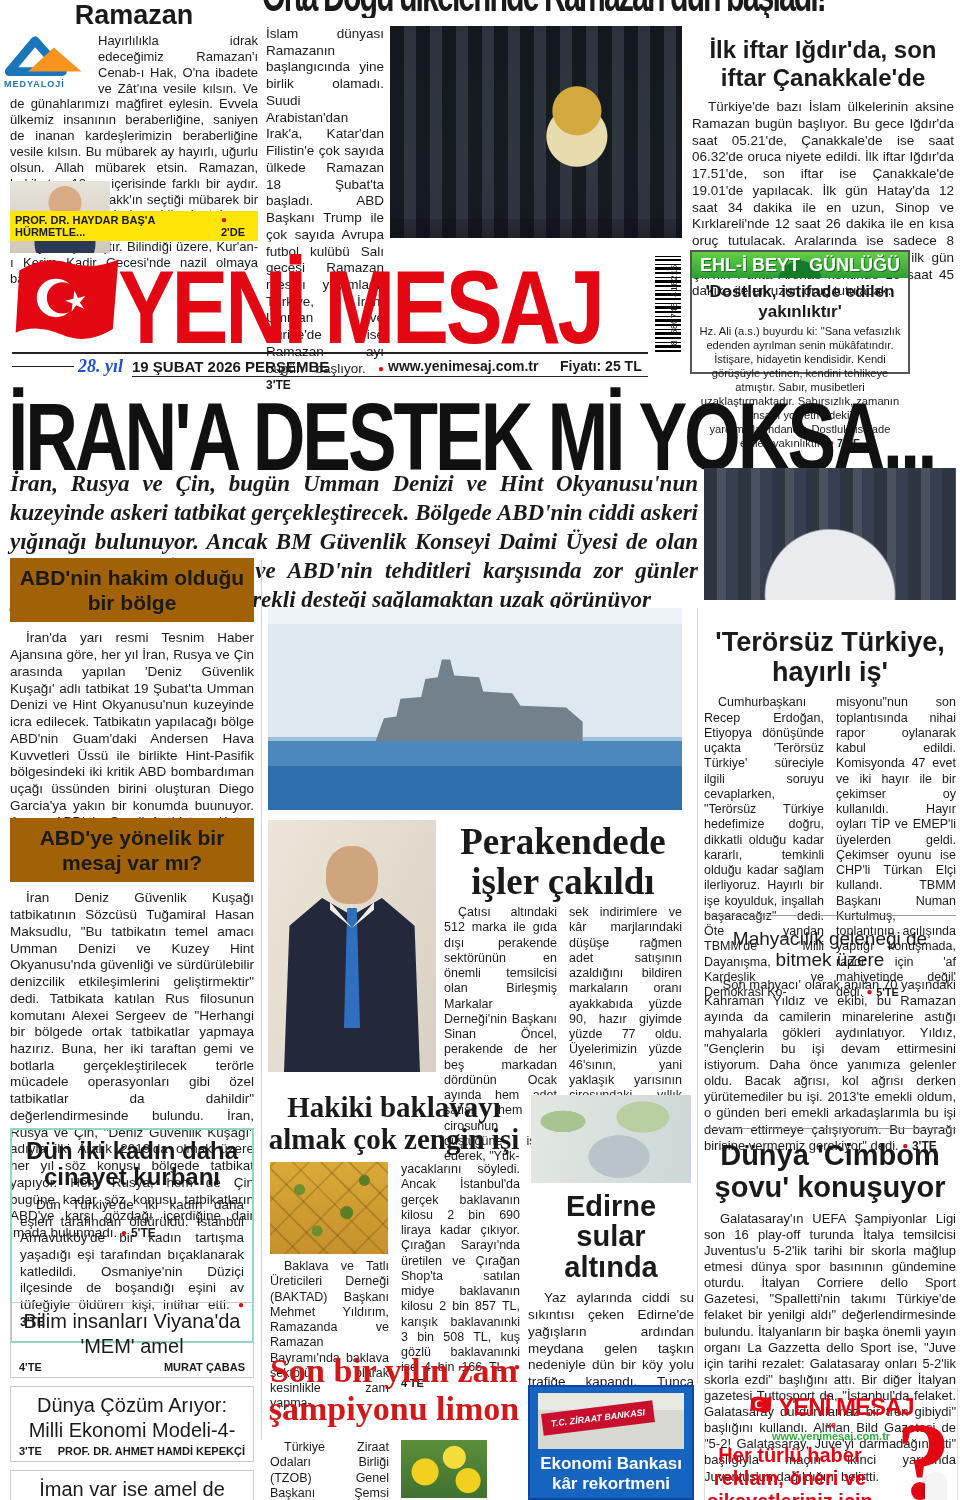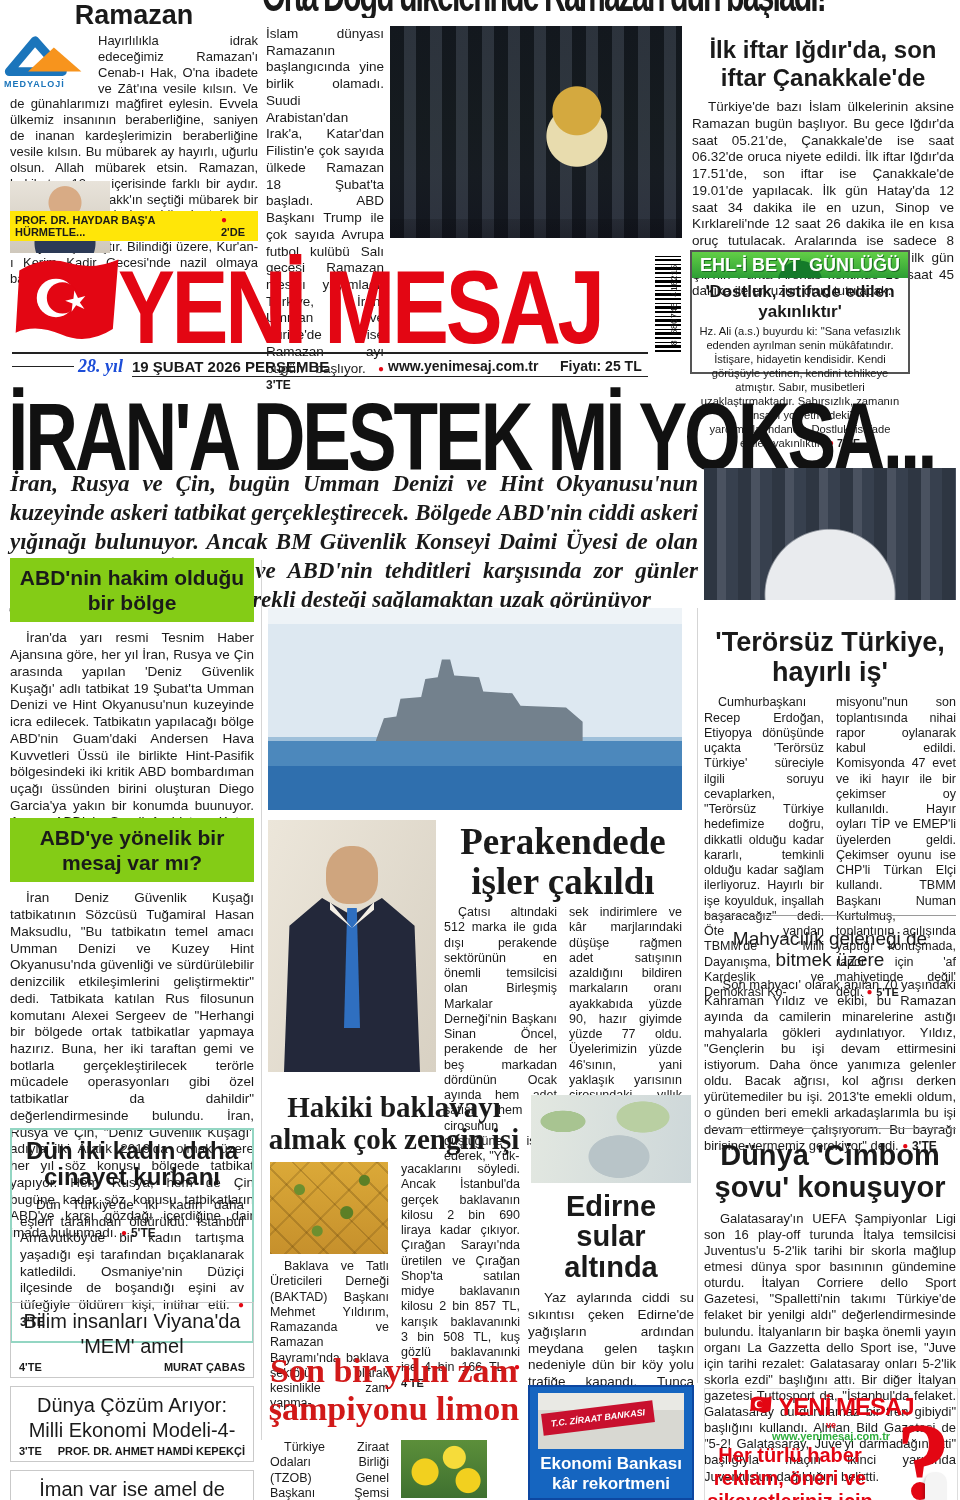--- a/index.html
+++ b/index.html
@@ -5,21 +5,21 @@
   html,body{margin:0;padding:0;background:#f2f2f2;}
   #page{position:relative;width:960px;height:1500px;background:#fff;overflow:hidden;
         font-family:"Liberation Sans",sans-serif;color:#1a1a1a;}
   .abs{position:absolute;}
   .serif{font-family:"Liberation Serif",serif;}
   .body-txt{font-size:13.5px;line-height:1.24;text-align:justify;text-indent:16px;}
   .body-sm{font-size:12.5px;line-height:1.22;text-align:justify;text-indent:14px;}
   .dot{color:#e30613;font-size:10px;vertical-align:1px;}
   .pageref{font-weight:bold;font-size:12px;}
   .cond{font-weight:bold;white-space:nowrap;letter-spacing:-3px;transform-origin:0 50%;}
-  .ytitle{background:#84cc16;text-align:center;font-weight:bold;font-size:21px;line-height:1.2;padding:7px 4px;}
+  .ytitle{background:#a16207;text-align:center;font-weight:bold;font-size:21px;line-height:1.2;padding:7px 4px;}
   .vline{width:1px;background:#d5d5d5;}
   .hline{height:1px;background:#9a9a9a;}
   .photo{overflow:hidden;}
   .two-col{display:flex;gap:12px;}
   .two-col>div{flex:1;}
   .centered{text-align:center;}
   .item-box{border:1px solid #c9c9c9;margin-bottom:8px;padding:6px 8px 4px;}
   .item-title{font-size:20px;line-height:1.25;text-align:center;}
   .item-meta{display:flex;justify-content:space-between;font-weight:bold;font-size:11px;margin-top:2px;}
   .barcode{background:repeating-linear-gradient(0deg,#000 0 2px,#fff 2px 4px,#000 4px 7px,#fff 7px 9px,#000 9px 10px,#fff 10px 13px);}

